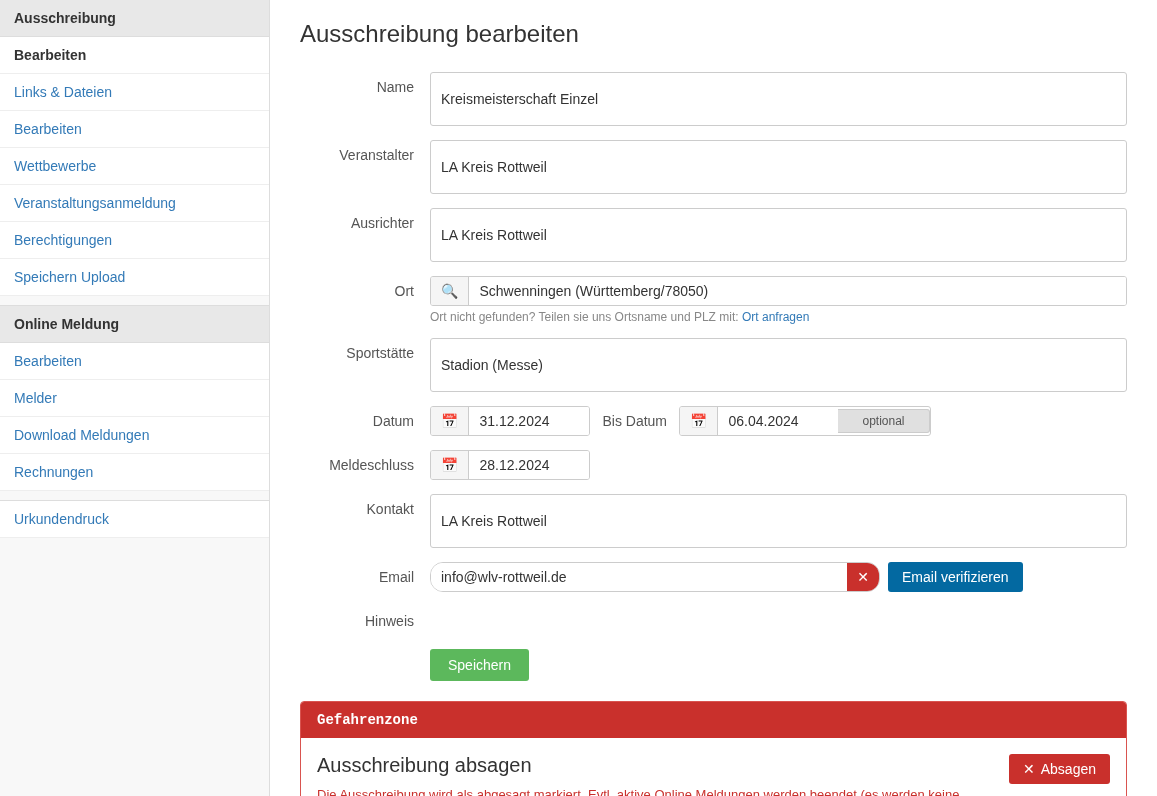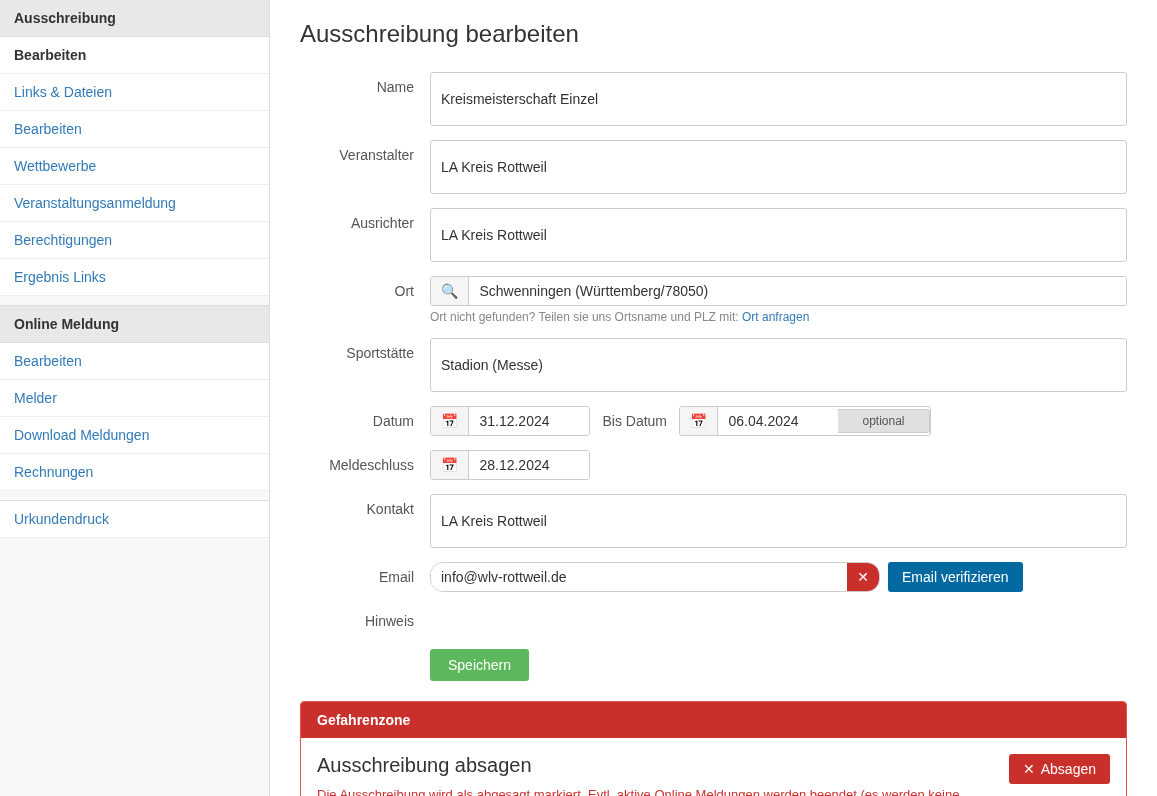--- a/index.html
+++ b/index.html
@@ -39,41 +39,41 @@
     
     .email-row { display: flex; align-items: center; gap: 8px; }
     .email-input-wrap { display: flex; align-items: flex-start; border: 1px solid #ccc; border-radius: 13px; overflow: hidden; flex: 0 0 450px; }
     .email-input-wrap input { flex: 1; border: none; padding: 6px 10px; font-size: 14px; color: #333; outline: none; }
     .email-clear-btn { background: #c9302c; border: none; padding: 6px 10px; cursor: pointer; color: #fff; font-size: 14px; }
     .btn-green { background: #0369a1; color: #fff; border: none; padding: 7px 14px; border-radius: 3px; cursor: pointer; font-size: 14px; }
     .btn-primary { background: #5cb85c; color: #fff; border: none; padding: 8px 18px; border-radius: 3px; cursor: pointer; font-size: 14px; margin-top: 6px; }
 
     
     .danger-zone { border: 1px solid #d9534f; border-radius: 4px; margin-top: 20px; overflow: hidden; }
-    .danger-zone-header { background: #c9302c; color: #fff; padding: 10px 16px; font-weight: bold; font-size: 14px; }
+    .danger-zone-header { background: #c9302c; color: #fff; padding: 10px 16px; font-weight: bold; font-size: 14px; font-family: Liberation Mono, monospace; }
     .danger-section { padding: 16px; border-bottom: 1px solid #eee; }
     .danger-section:last-child { border-bottom: none; }
     .danger-section-title { font-size: 20px; font-weight: normal; color: #333; margin-bottom: 8px; }
     .danger-section-desc { color: #c9302c; font-size: 13px; line-height: 1.5; }
     .danger-section-row { display: flex; align-items: flex-start; }
     .btn-danger { background: #c9302c; color: #fff; border: none; padding: 7px 14px; border-radius: 3px; cursor: pointer; font-size: 14px; display: flex; align-items: center; gap: 6px; white-space: nowrap; }
     .btn-warning { background: #f0ad4e; color: #fff; border: none; padding: 7px 14px; border-radius: 3px; cursor: pointer; font-size: 14px; display: flex; align-items: center; gap: 6px; white-space: nowrap; }
   </style>
 </head>
 <body>
 
 <div class="sidebar">
   <div class="sidebar-section-header">Ausschreibung</div>
   <a class="sidebar-item active">Bearbeiten</a>
   <a class="sidebar-item">Links &amp; Dateien</a>
   <a class="sidebar-item">Bearbeiten</a>
   <a class="sidebar-item">Wettbewerbe</a>
   <a class="sidebar-item">Veranstaltungsanmeldung</a>
   <a class="sidebar-item">Berechtigungen</a>
-  <a class="sidebar-item">Ergebnis Links</a>
+  <a class="sidebar-item">Speichern Upload</a>
   <div class="sidebar-section-gap"></div>
   <div class="sidebar-section-header">Online Meldung</div>
   <a class="sidebar-item">Bearbeiten</a>
   <a class="sidebar-item">Melder</a>
   <a class="sidebar-item">Download Meldungen</a>
   <a class="sidebar-item">Rechnungen</a>
   <div class="sidebar-section-gap"></div>
   <a class="sidebar-item">Urkundendruck</a>
 </div>
 

